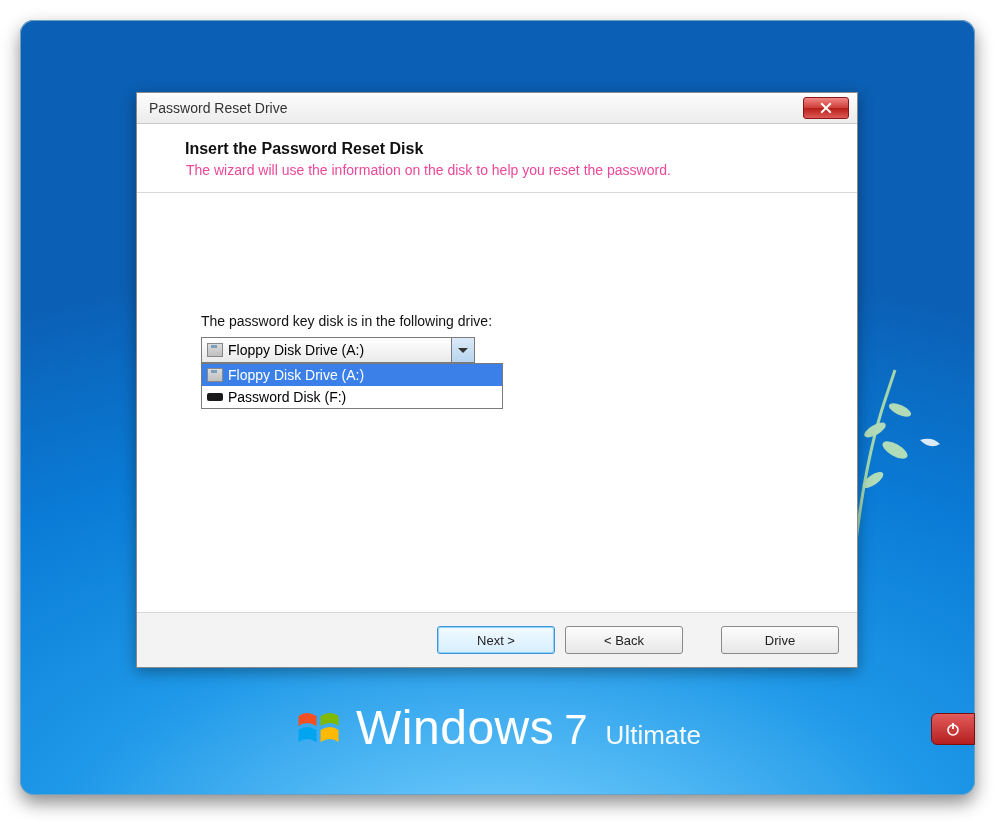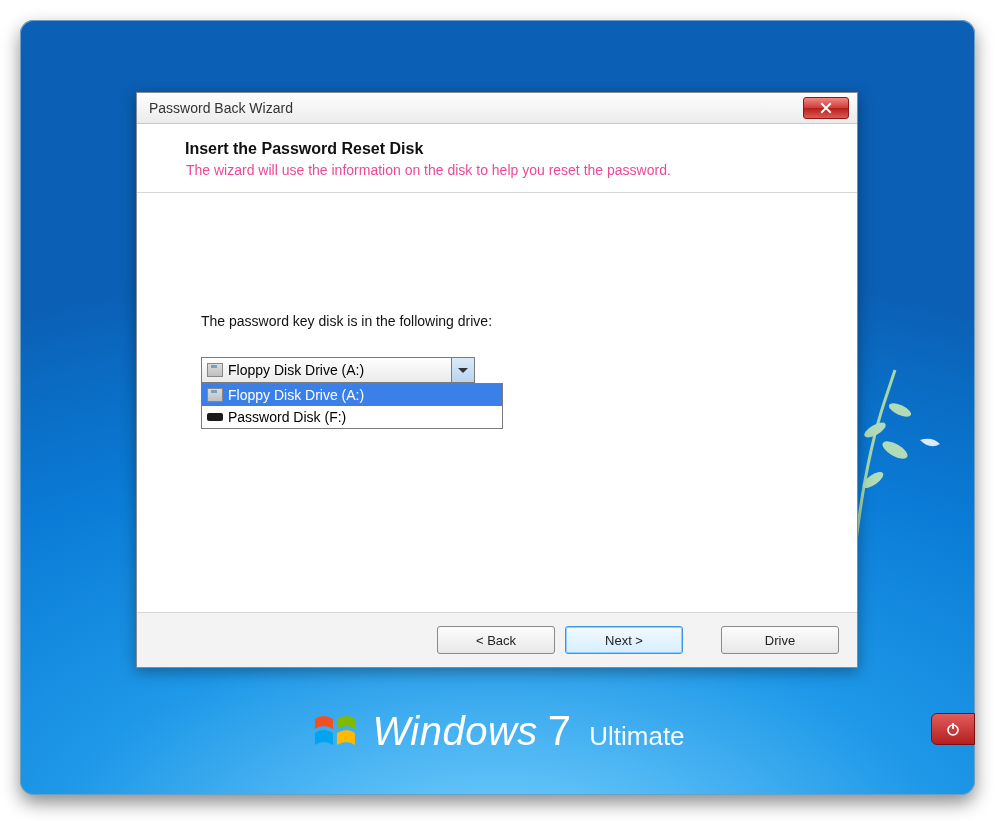--- a/index.html
+++ b/index.html
@@ -63,24 +63,23 @@
     gap: 14px;
     color: #fff;
   }
   .footer-brand .logo {
     width: 48px;
     height: 48px;
     position: relative;
     align-self: center;
   }
   .footer-brand .wtext {
-    font-size: 40px;
+    font-size: 48px;
     font-weight: 400;
     letter-spacing: .5px;
-    font-style: italic;
   }
   .footer-brand .seven {
     font-size: 42px;
     font-weight: 300;
     margin-left: -4px;
   }
   .footer-brand .edition {
     font-size: 26px;
     font-weight: 400;
     margin-left: 4px;
@@ -146,21 +145,21 @@
   
   .wiz-body {
     flex: 1;
     background: #fff;
     padding: 120px 64px 0 64px;
     position: relative;
   }
   .body-label {
     font-size: 14px;
     color: #111;
-    margin-bottom: 28px;
+    margin-bottom: 8px;
   }
 
   
   .combo-wrap { position: relative; width: 274px; }
   .combo {
     height: 24px;
     border: 1px solid #7a7a7a;
     background: linear-gradient(#fff, #eaeaea);
     display: flex;
     align-items: center;
@@ -272,21 +271,21 @@
     <ellipse cx="48" cy="140" rx="12" ry="5" fill="#cfeeb5" transform="rotate(-35 48 140)"></ellipse>
     <ellipse cx="70" cy="110" rx="14" ry="6" fill="#cfeeb5" transform="rotate(30 70 110)"></ellipse>
     <ellipse cx="50" cy="90" rx="12" ry="5" fill="#cfeeb5" transform="rotate(-30 50 90)"></ellipse>
     <ellipse cx="75" cy="70" rx="12" ry="5" fill="#cfeeb5" transform="rotate(25 75 70)"></ellipse>
     <path d="M95 100 q12 -4 20 4 q-10 6 -20 -4 z" fill="#ffffff"></path>
   </svg>
 
   <div class="wizard">
 
     <div class="titlebar">
-      <span>Password Back Wizard</span>
+      <span>Password Reset Drive</span>
       <span class="spacer"></span>
       <div class="close-btn">
         <svg viewBox="0 0 10 10">
           <path d="M1 1 L9 9 M9 1 L1 9" stroke="#fff" stroke-width="1.6"></path>
         </svg>
       </div>
     </div>
 
     <div class="wiz-header">
       <div class="hline1">Insert the Password Reset Disk</div>
@@ -316,25 +315,25 @@
             <span class="drive-icon">
                 <span class="usb"></span>
               </span>
             <span>Password Disk (F:)</span>
           </div>
         </div>
       </div>
     </div>
 
     <div class="wiz-footer">
+      <div class="btn default">
+        <span>Next &gt;</span>
+      </div>
       <div class="btn">
         <span>&lt; Back</span>
-      </div>
-      <div class="btn default">
-        <span>Next &gt;</span>
       </div>
       <span class="btn-gap"></span>
       <div class="btn">
         <span>Drive</span>
       </div>
     </div>
 
   </div>
 
   <div class="footer-brand">

